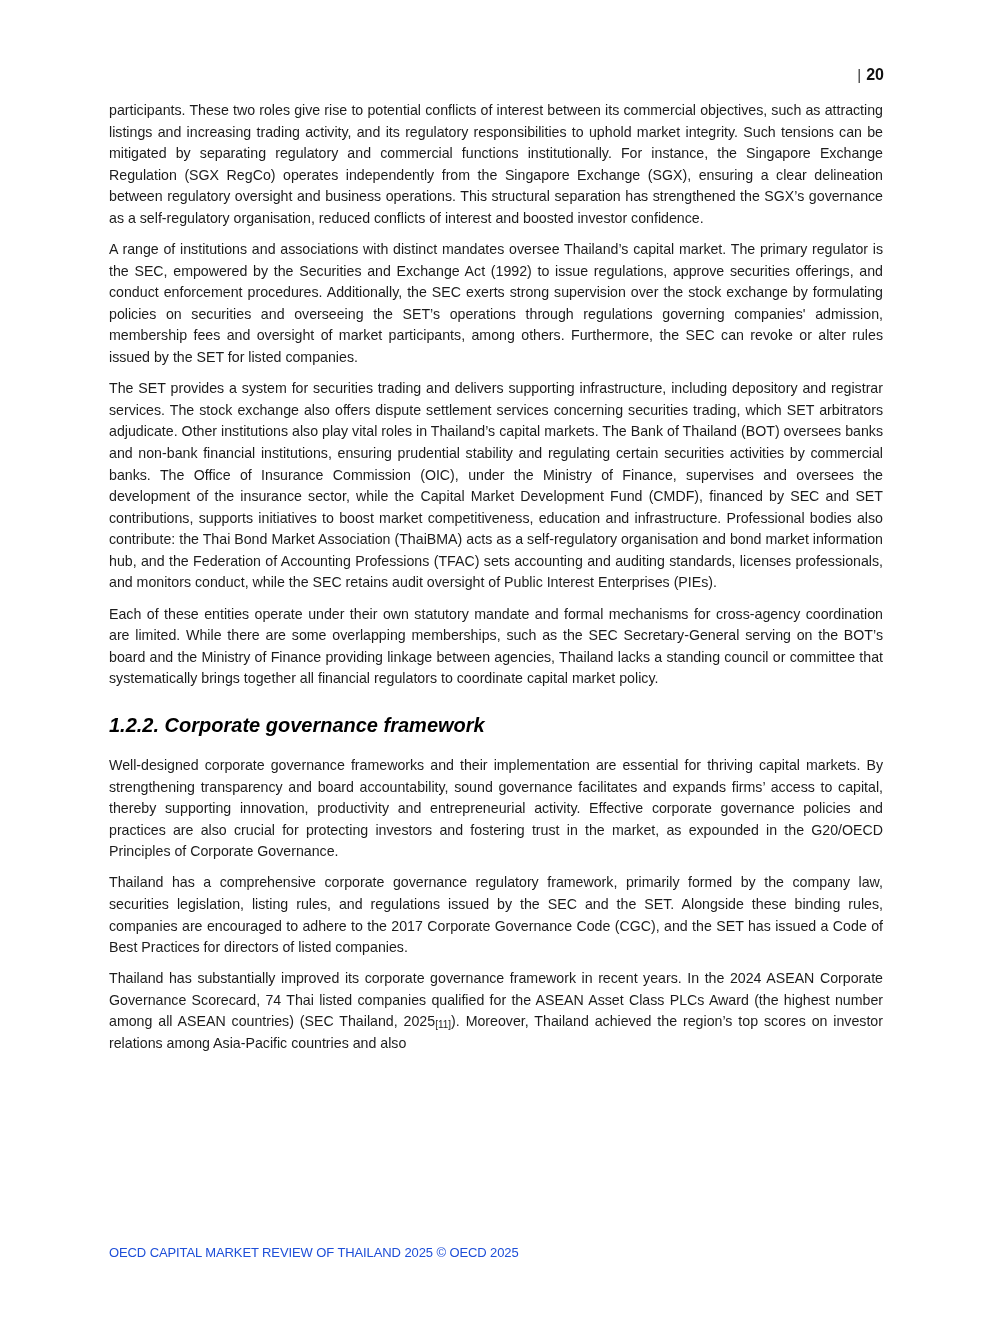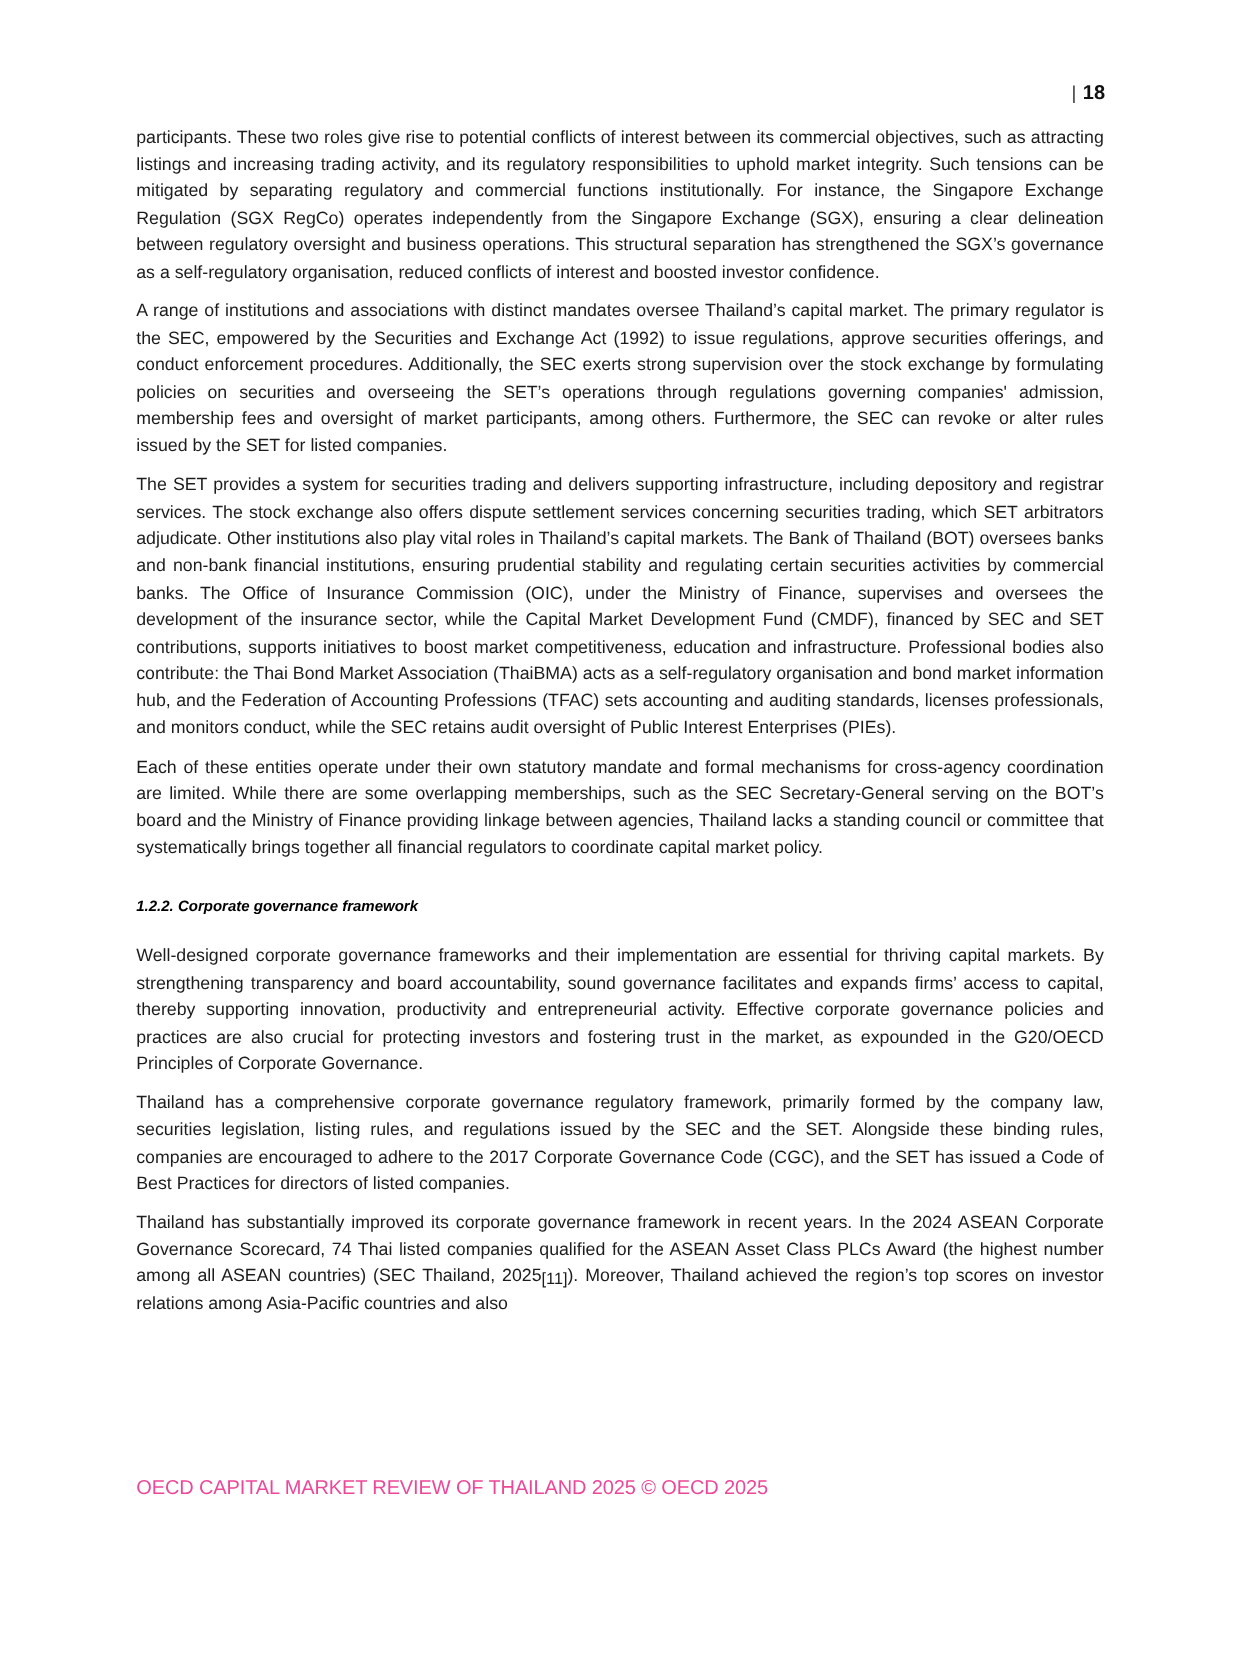--- a/index.html
+++ b/index.html
@@ -38,46 +38,46 @@
     }
     .para {
       margin: 0 0 9.5px 0;
       font-size: 14.2px;
       line-height: 21.6px;
       text-align: justify;
       color: #1c1c1c;
     }
     .section-heading {
       margin: 24px 0 19px 0;
-      font-size: 12px;
+      font-size: 20px;
       font-weight: bold;
       font-style: italic;
       color: #000;
       line-height: 22px;
     }
     .ref {
-      font-size: 13px;
+      font-size: 10px;
       vertical-align: -2px;
       line-height: 0;
     }
     .footer {
       position: absolute;
       left: 109px;
-      top: 1182px;
-      font-size: 16px;
-      color: #ec4899;
+      top: 1245px;
+      font-size: 13px;
+      color: #1d4ed8;
       white-space: nowrap;
       letter-spacing: -0.1px;
     }
   </style>
 </head>
 <body>
 
 <div class="page-number">
-  <span class="sep">|</span><span>18</span>
+  <span class="sep">|</span><span>20</span>
 </div>
 
 <div class="content">
   <p class="para">participants. These two roles give rise to potential conflicts of interest between its commercial objectives, such as attracting listings and increasing trading activity, and its regulatory responsibilities to uphold market integrity. Such tensions can be mitigated by separating regulatory and commercial functions institutionally. For instance, the Singapore Exchange Regulation (SGX RegCo) operates independently from the Singapore Exchange (SGX), ensuring a clear delineation between regulatory oversight and business operations. This structural separation has strengthened the SGX’s governance as a self-regulatory organisation, reduced conflicts of interest and boosted investor confidence.</p>
   <p class="para">A range of institutions and associations with distinct mandates oversee Thailand’s capital market. The primary regulator is the SEC, empowered by the Securities and Exchange Act (1992) to issue regulations, approve securities offerings, and conduct enforcement procedures. Additionally, the SEC exerts strong supervision over the stock exchange by formulating policies on securities and overseeing the SET’s operations through regulations governing companies' admission, membership fees and oversight of market participants, among others. Furthermore, the SEC can revoke or alter rules issued by the SET for listed companies.</p>
   <p class="para">The SET provides a system for securities trading and delivers supporting infrastructure, including depository and registrar services. The stock exchange also offers dispute settlement services concerning securities trading, which SET arbitrators adjudicate. Other institutions also play vital roles in Thailand’s capital markets. The Bank of Thailand (BOT) oversees banks and non-bank financial institutions, ensuring prudential stability and regulating certain securities activities by commercial banks. The Office of Insurance Commission (OIC), under the Ministry of Finance, supervises and oversees the development of the insurance sector, while the Capital Market Development Fund (CMDF), financed by SEC and SET contributions, supports initiatives to boost market competitiveness, education and infrastructure. Professional bodies also contribute: the Thai Bond Market Association (ThaiBMA) acts as a self-regulatory organisation and bond market information hub, and the Federation of Accounting Professions (TFAC) sets accounting and auditing standards, licenses professionals, and monitors conduct, while the SEC retains audit oversight of Public Interest Enterprises (PIEs).</p>
   <p class="para">Each of these entities operate under their own statutory mandate and formal mechanisms for cross-agency coordination are limited. While there are some overlapping memberships, such as the SEC Secretary-General serving on the BOT’s board and the Ministry of Finance providing linkage between agencies, Thailand lacks a standing council or committee that systematically brings together all financial regulators to coordinate capital market policy.</p>
 
   <h3 class="section-heading">1.2.2. Corporate governance framework</h3>
 

